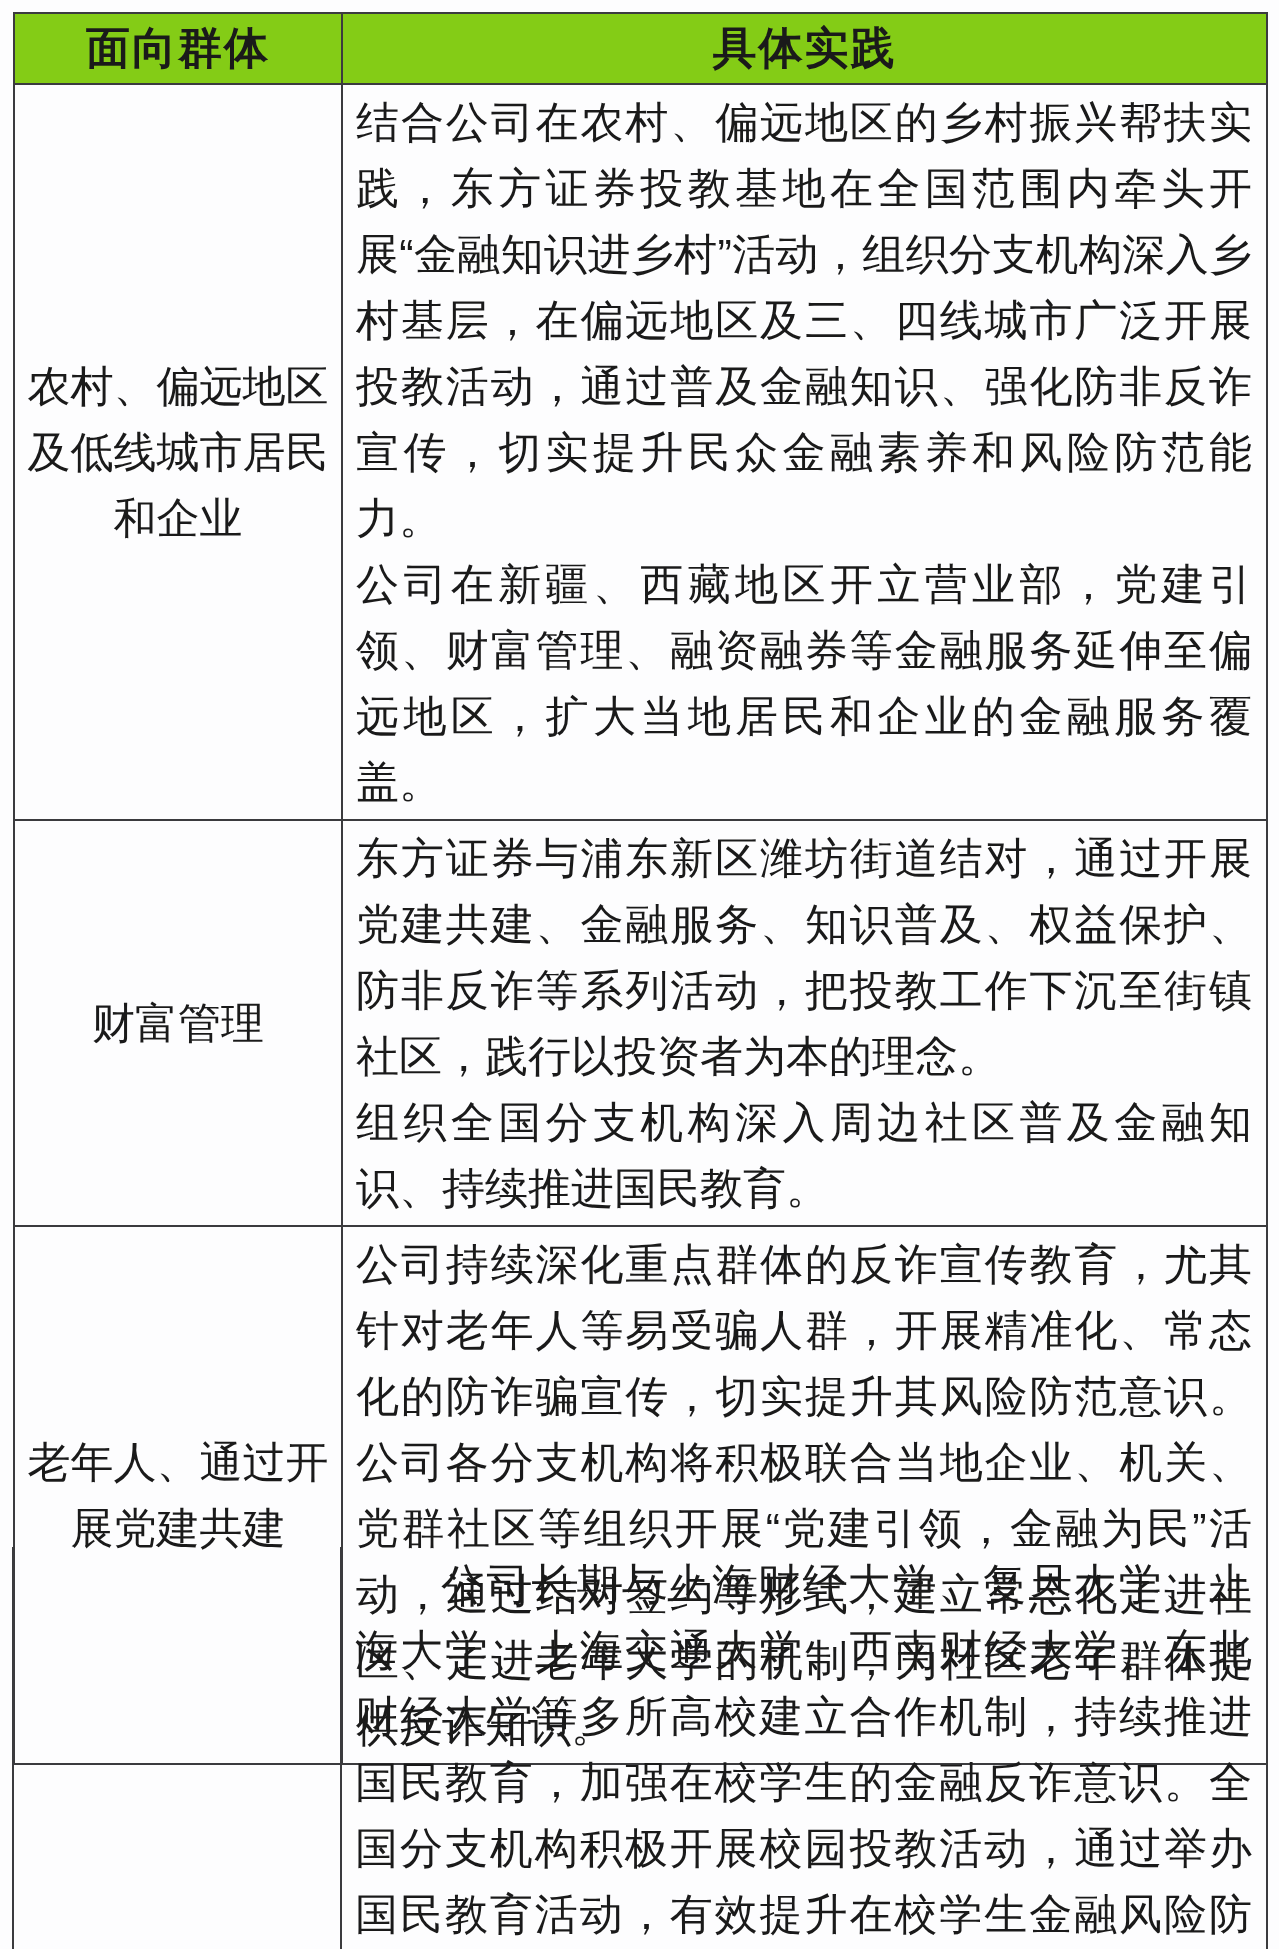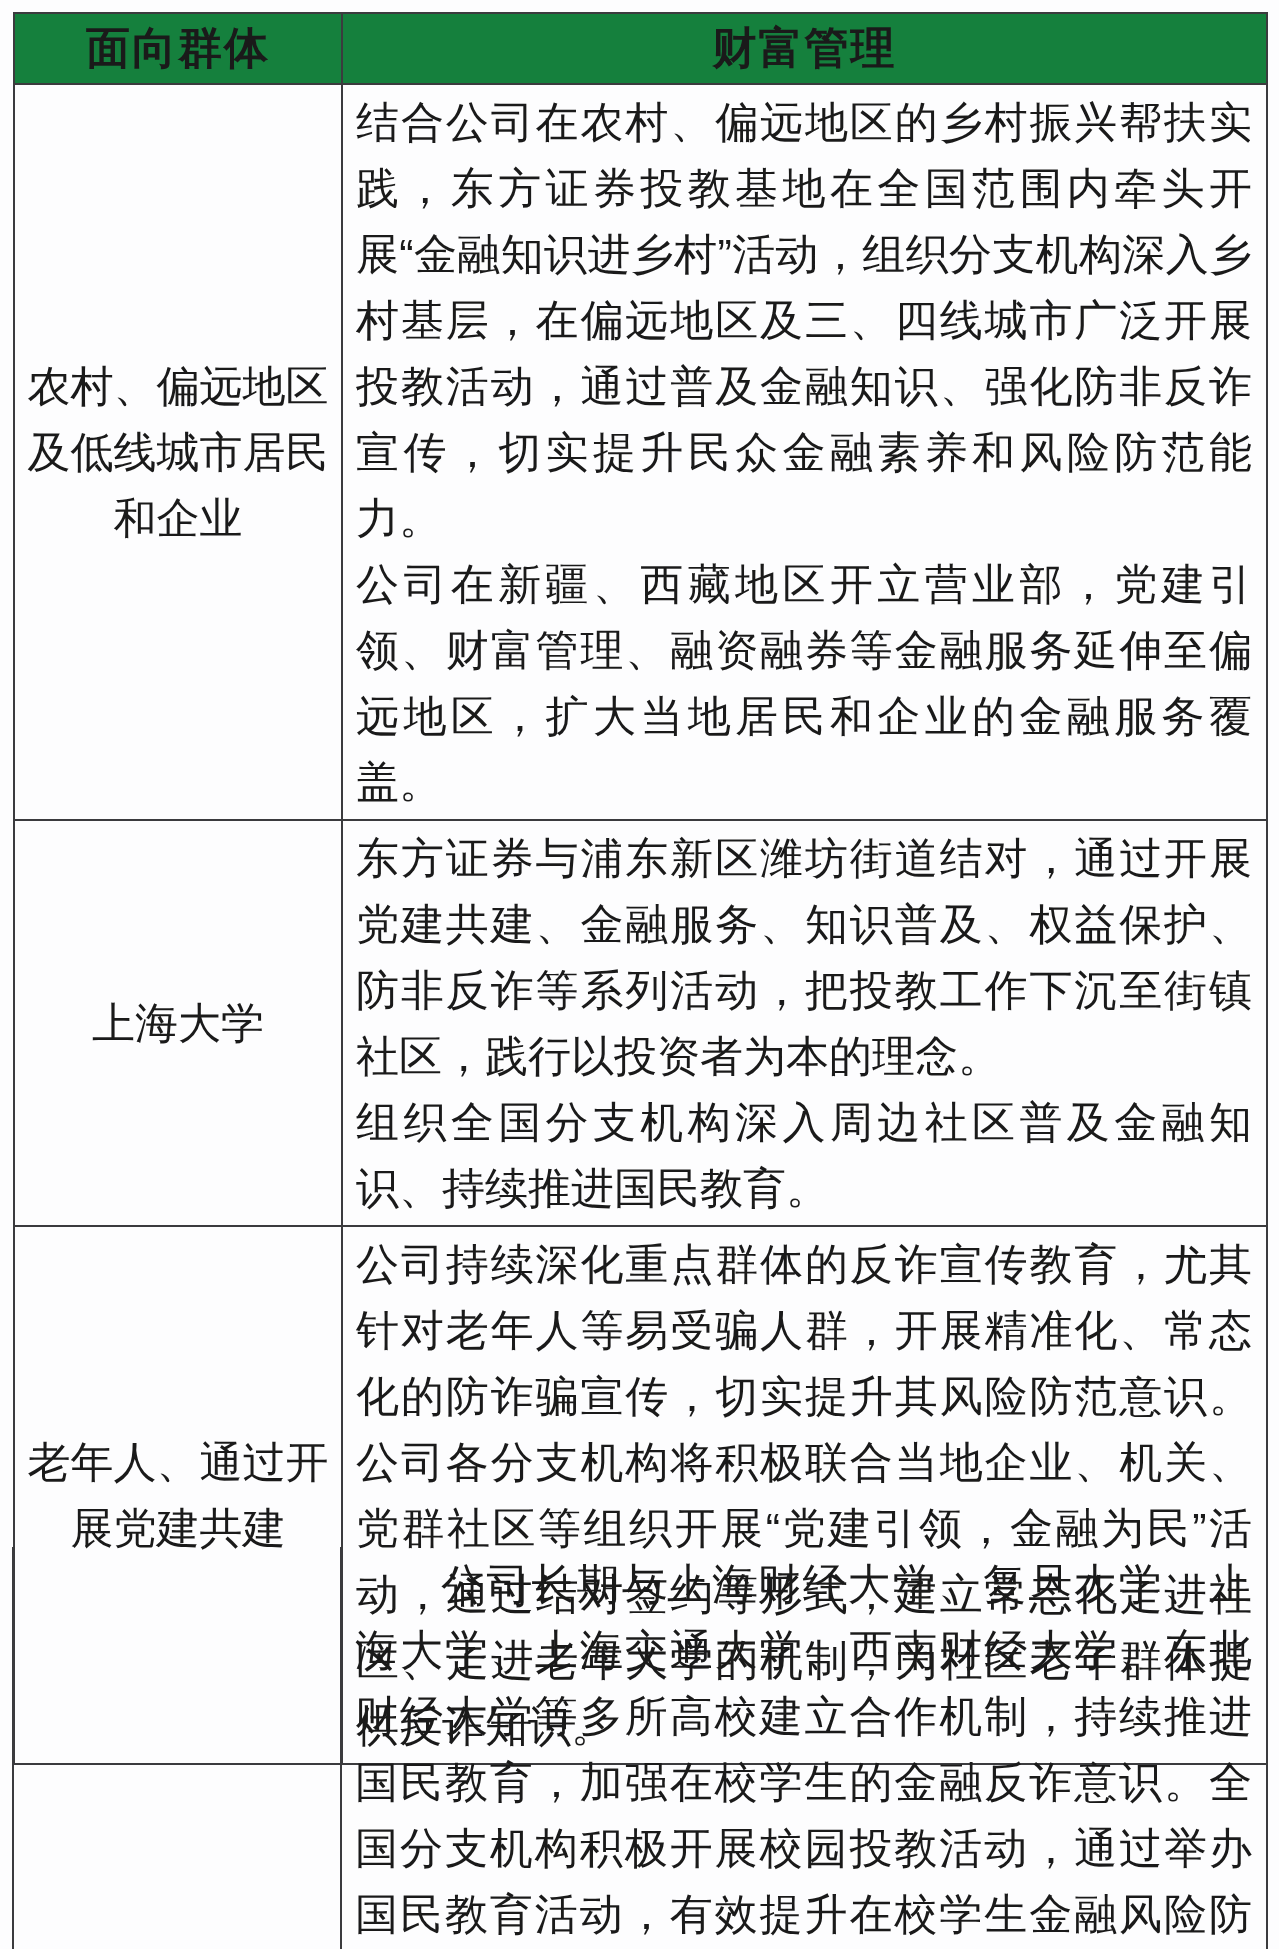--- a/index.html
+++ b/index.html
@@ -28,21 +28,21 @@
     position: absolute;
     left: 12px; top: 1547px;
     width: 1254px;
   }
   th, td {
     border: 2px solid #3b3b3e;
     vertical-align: middle;
     overflow: hidden;
   }
   th {
-    background: #15803d;
+    background: #84cc16;
     height: 71px;
     font-size: 44px;
     font-weight: 700;
     text-align: center;
     letter-spacing: 2px;
   }
   td.group {
     text-align: center;
     font-size: 43px;
     line-height: 66px;
@@ -74,33 +74,33 @@
 <div class="sheet">
 
   <table class="tbl-main">
     <colgroup>
       <col style="width:328px">
       <col style="width:925px">
     </colgroup>
     <thead>
       <tr>
         <th>面向群体</th>
-        <th>财富管理</th>
+        <th>具体实践</th>
       </tr>
     </thead>
     <tbody>
       <tr class="row-1">
         <td class="group">农村、偏远地区及低线城市居民和企业</td>
         <td class="practice">
           <p>结合公司在农村、偏远地区的乡村振兴帮扶实践，东方证券投教基地在全国范围内牵头开展“金融知识进乡村”活动，组织分支机构深入乡村基层，在偏远地区及三、四线城市广泛开展投教活动，通过普及金融知识、强化防非反诈宣传，切实提升民众金融素养和风险防范能力。</p>
           <p>公司在新疆、西藏地区开立营业部，党建引领、财富管理、融资融券等金融服务延伸至偏远地区，扩大当地居民和企业的金融服务覆盖。</p>
         </td>
       </tr>
       <tr class="row-2">
-        <td class="group">上海大学</td>
+        <td class="group">财富管理</td>
         <td class="practice">
           <p>东方证券与浦东新区潍坊街道结对，通过开展党建共建、金融服务、知识普及、权益保护、防非反诈等系列活动，把投教工作下沉至街镇社区，践行以投资者为本的理念。</p>
           <p>组织全国分支机构深入周边社区普及金融知识、持续推进国民教育。</p>
         </td>
       </tr>
       <tr class="row-3">
         <td class="group">老年人、通过开展党建共建</td>
         <td class="practice">
           <p>公司持续深化重点群体的反诈宣传教育，尤其针对老年人等易受骗人群，开展精准化、常态化的防诈骗宣传，切实提升其风险防范意识。公司各分支机构将积极联合当地企业、机关、党群社区等组织开展“党建引领，金融为民”活动，通过结对签约等形式，建立常态化走进社区、走进老年大学的机制，为社区老年群体提供反诈知识。</p>
         </td>

